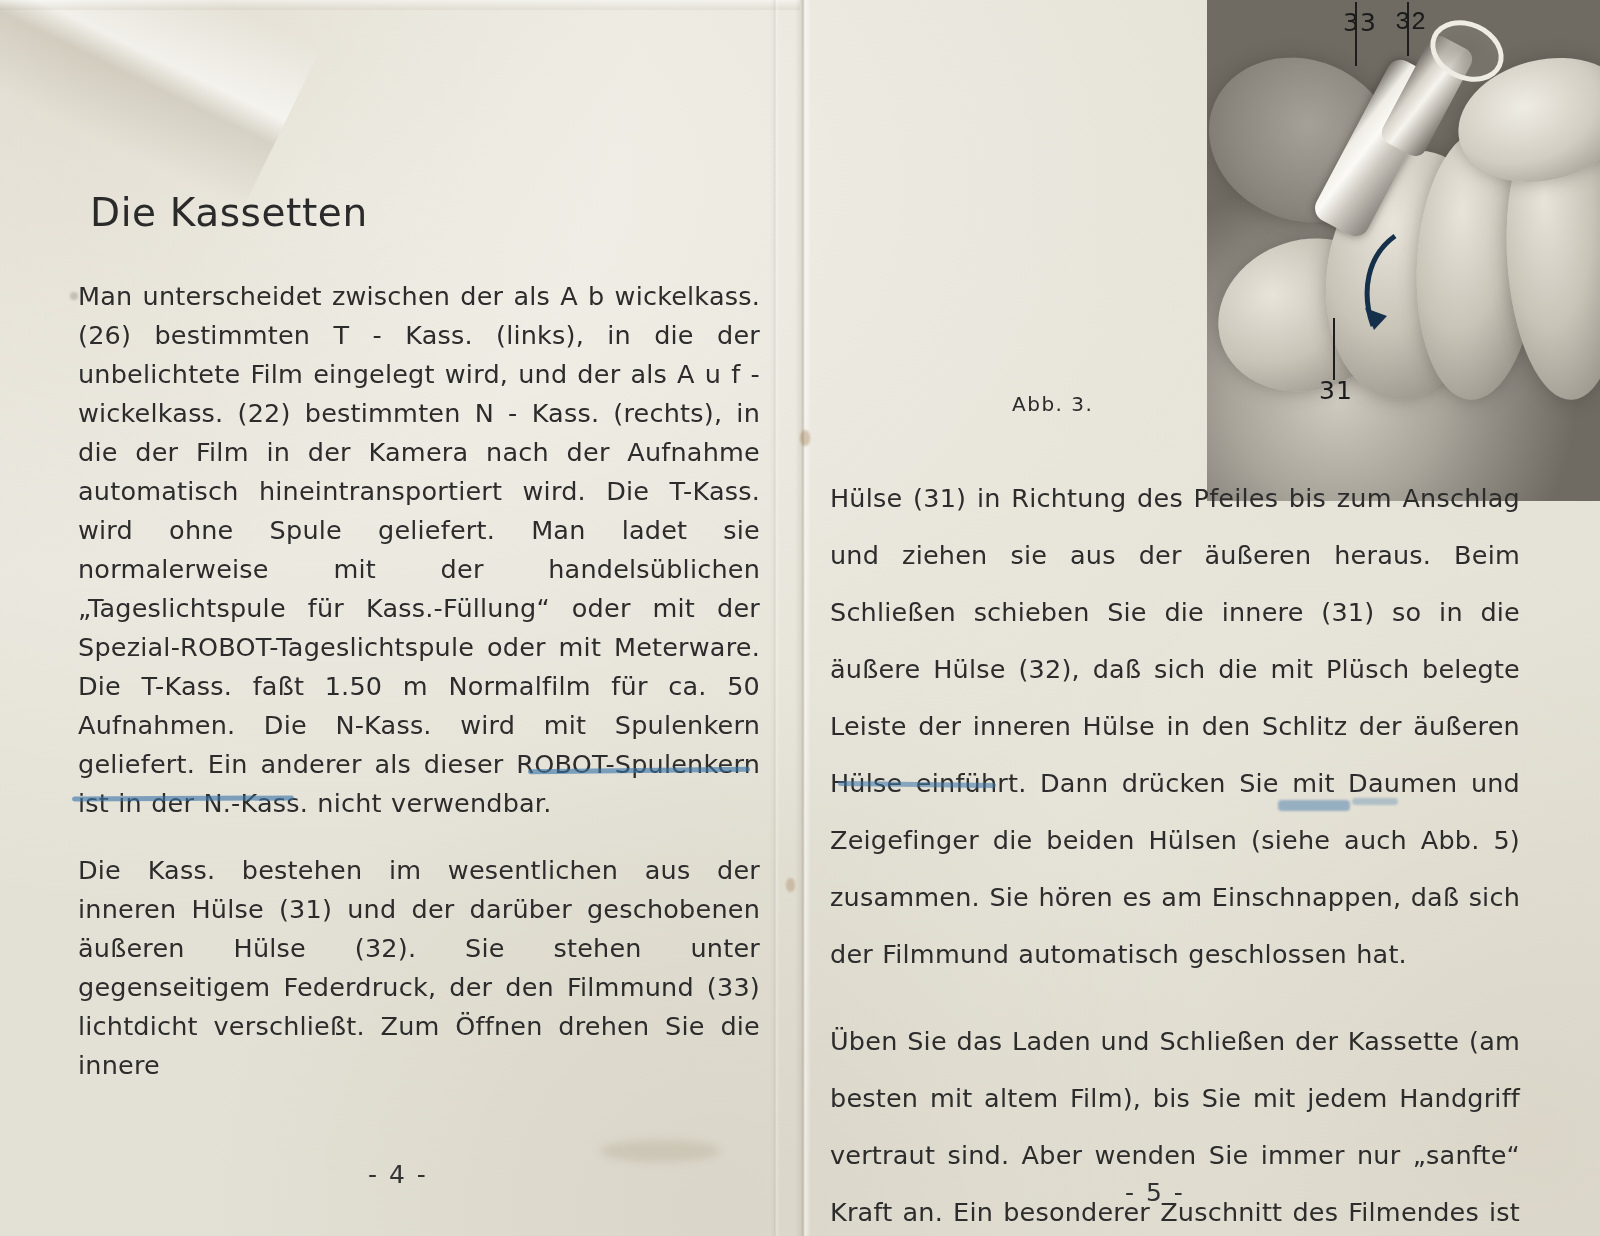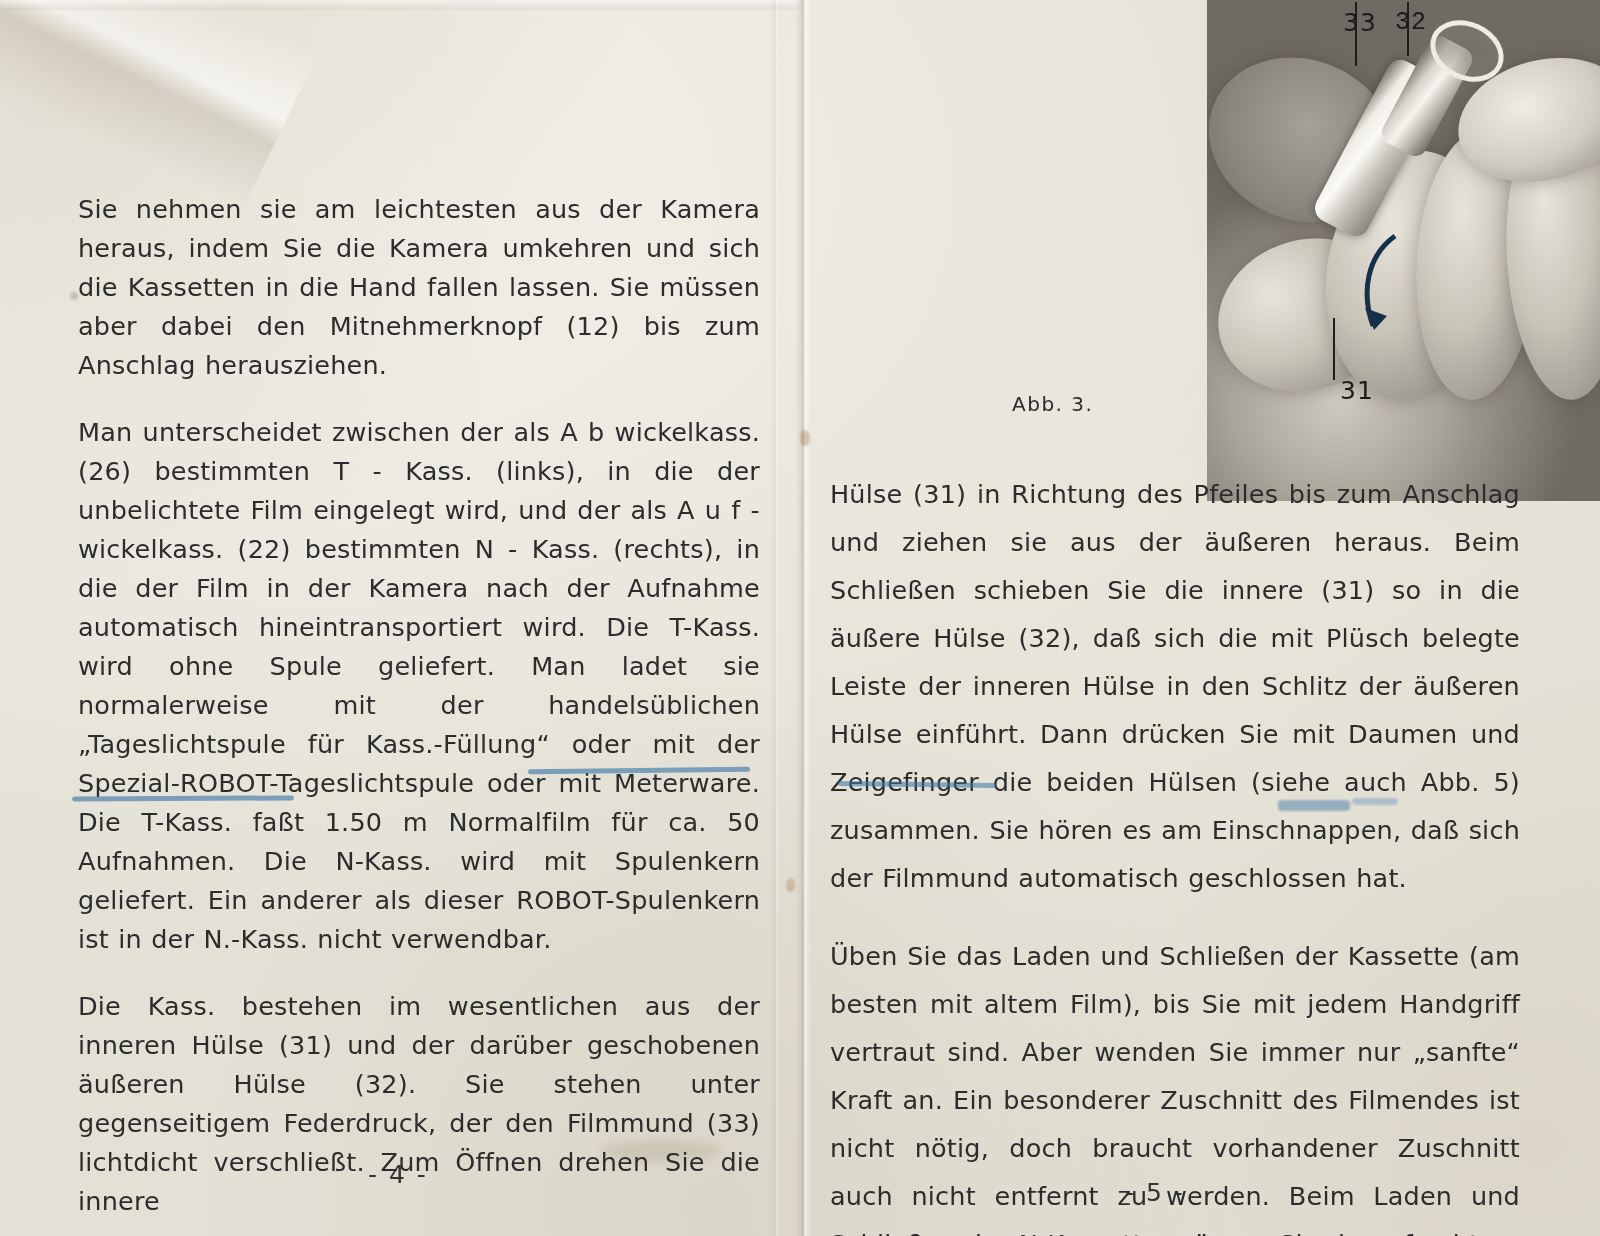--- a/index.html
+++ b/index.html
@@ -101,21 +101,21 @@
     line-height: 39px;
     margin: 0 0 28px 0;
     text-align: justify;
     letter-spacing: 0.2px;
     color: #2c2c2c;
     word-spacing: 1px;
   }
   p.para:last-child { margin-bottom: 0; }
 
   .col-right p.para {
-    line-height: 48px;
+    line-height: 57px;
     margin-bottom: 30px;
   }
 
   
   .page-num {
     position: absolute;
     font-size: 25px;
     letter-spacing: 2px;
     color: #333;
   }
@@ -264,27 +264,27 @@
       <svg class="arrow-curve" viewBox="0 0 70 110">
         <path d="M48 6 C20 26, 14 62, 26 96" stroke="#15304a" stroke-width="5" fill="none"></path>
         <path d="M18 78 L27 100 L40 86 Z" fill="#15304a"></path>
       </svg>
       <div class="leader" style="left:148px; top:2px; height:64px;"></div>
       <div class="leader" style="left:200px; top:2px; height:54px;"></div>
       <div class="leader" style="left:126px; top:318px; height:62px;"></div>
     </div>
     <span class="fig-label" style="left:136px; top:8px;">33</span>
     <span class="fig-label" style="left:188px; top:8px;font-family:Liberation Mono, monospace;">32</span>
-    <span class="fig-label" style="left:112px; top:376px;margin-left:21px;">31</span>
+    <span class="fig-label" style="left:112px; top:376px;">31</span>
   </div>
 
   <div class="abb-caption">Abb. 3.</div>
 
   <div class="col-left">
-    <p class="para">Sie nehmen sie am leichtesten aus der Kamera heraus, indem Sie die Kamera umkehren und sich die Kassetten in die Hand fallen lassen. Sie müssen aber dabei den Mitnehmerknopf (12) bis zum Anschlag herausziehen.</p>
+    <h1 class="heading">Die Kassetten</h1>
     <p class="para">Man unterscheidet zwischen der als A b wickelkass. (26) bestimmten T - Kass. (links), in die der unbelichtete Film eingelegt wird, und der als A u f - wickelkass. (22) bestimmten N - Kass. (rechts), in die der Film in der Kamera nach der Aufnahme automatisch hineintransportiert wird. Die T-Kass. wird ohne Spule geliefert. Man ladet sie normalerweise mit der handelsüblichen „Tageslichtspule für Kass.-Füllung“ oder mit der Spezial-ROBOT-Tageslichtspule oder mit Meterware. Die T-Kass. faßt 1.50 m Normalfilm für ca. 50 Aufnahmen. Die N-Kass. wird mit Spulenkern geliefert. Ein anderer als dieser ROBOT-Spulenkern ist in der N.-Kass. nicht verwendbar.</p>
     <p class="para">Die Kass. bestehen im wesentlichen aus der inneren Hülse (31) und der darüber geschobenen äußeren Hülse (32). Sie stehen unter gegenseitigem Federdruck, der den Filmmund (33) lichtdicht verschließt. Zum Öffnen drehen Sie die innere</p>
   </div>
 
   <div class="col-right">
     <p class="para">Hülse (31) in Richtung des Pfeiles bis zum Anschlag und ziehen sie aus der äußeren heraus. Beim Schließen schieben Sie die innere (31) so in die äußere Hülse (32), daß sich die mit Plüsch belegte Leiste der inneren Hülse in den Schlitz der äußeren Hülse einführt. Dann drücken Sie mit Daumen und Zeigefinger die beiden Hülsen (siehe auch Abb. 5) zusammen. Sie hören es am Einschnappen, daß sich der Filmmund automatisch geschlossen hat.</p>
     <p class="para">Üben Sie das Laden und Schließen der Kassette (am besten mit altem Film), bis Sie mit jedem Handgriff vertraut sind. Aber wenden Sie immer nur „sanfte“ Kraft an. Ein besonderer Zuschnitt des Filmendes ist nicht nötig, doch braucht vorhandener Zuschnitt auch nicht entfernt zu werden. Beim Laden und Schließen der N-Kassette müssen Sie darauf achten, daß sich der Spulenschlitz (30) (Abb. 2) in das für ihn bestimmte Loch in der inneren Hülse einführt.</p>
   </div>
 
   <div class="pen u1"></div>

